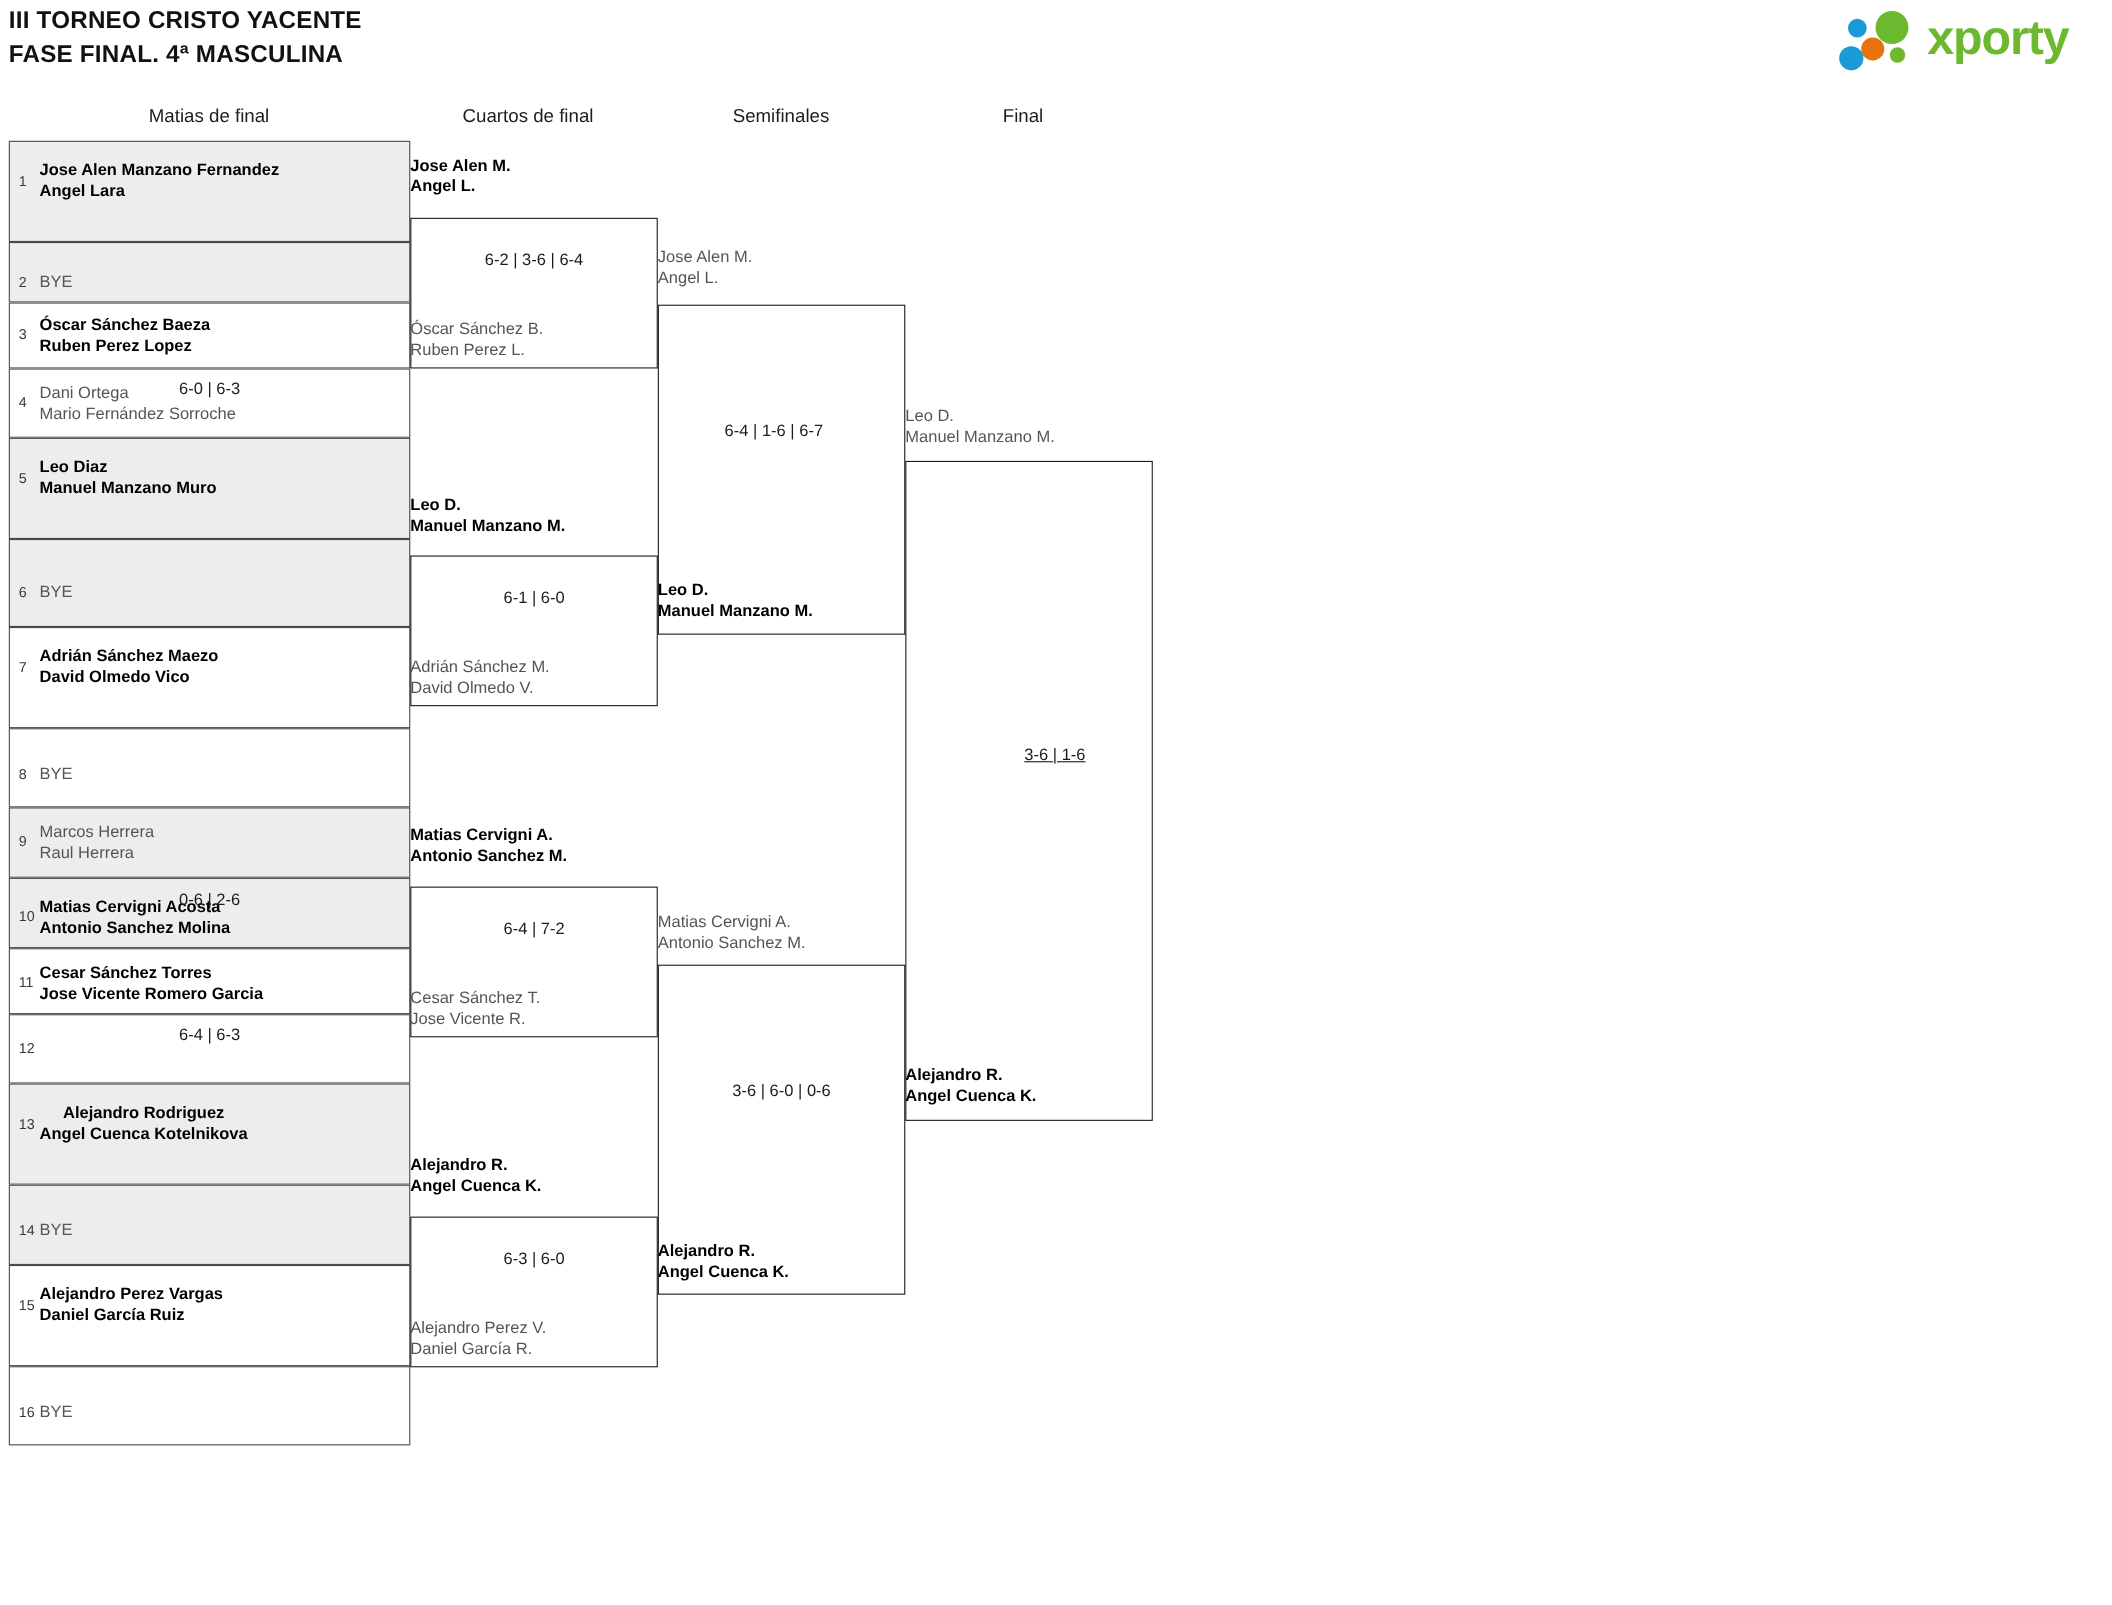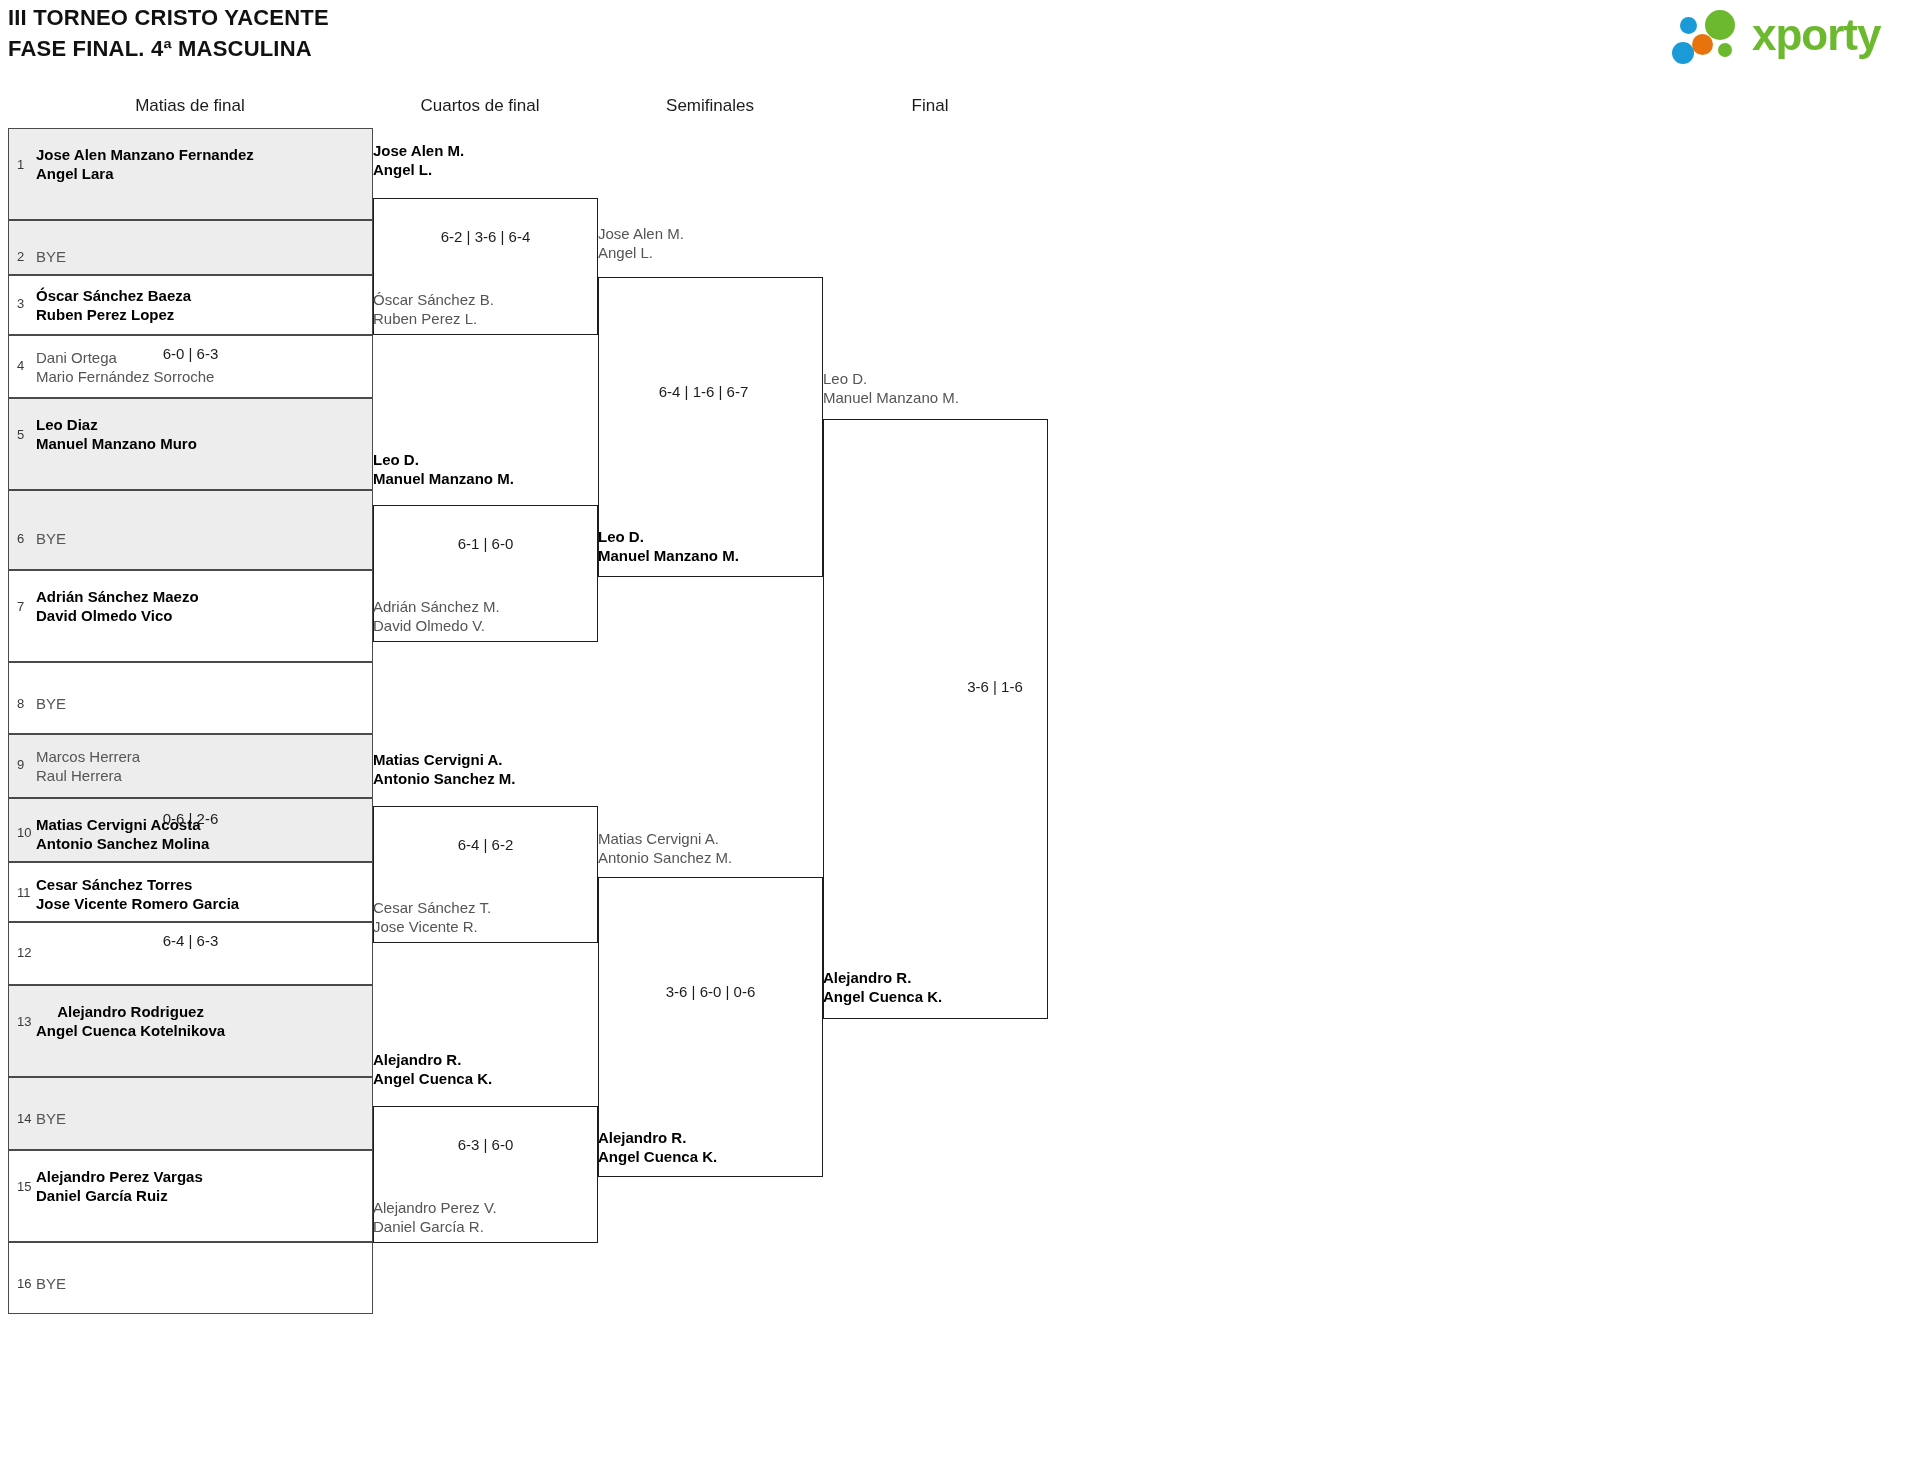--- a/index.html
+++ b/index.html
@@ -187,21 +187,21 @@
 <div class="slot win" style="left:373px; top:450px;">Leo D.
 Manuel Manzano M.</div>
 <div class="mbox" style="left:373px; top:505px; width:225px; height:137px;"></div>
 <div class="score" style="left:373px; width:225px; top:535px;text-align:center;">6-1 | 6-0</div>
 <div class="slot lose" style="left:373px; top:597px;">Adrián Sánchez M.
 David Olmedo V.</div>
 
 <div class="slot win" style="left:373px; top:750px;">Matias Cervigni A.
 Antonio Sanchez M.</div>
 <div class="mbox" style="left:373px; top:806px; width:225px; height:137px;"></div>
-<div class="score" style="left:373px; width:225px; top:836px;">6-4 | 6-2</div>
+<div class="score" style="left:373px; width:225px; top:836px;">6-4 | 7-2</div>
 <div class="slot lose" style="left:373px; top:898px;">Cesar Sánchez T.
 Jose Vicente R.</div>
 
 <div class="slot win" style="left:373px; top:1050px;">Alejandro R.
 Angel Cuenca K.</div>
 <div class="mbox" style="left:373px; top:1106px; width:225px; height:137px;"></div>
 <div class="score" style="left:373px; width:225px; top:1136px;">6-3 | 6-0</div>
 <div class="slot lose" style="left:373px; top:1198px;">Alejandro Perez V.
 Daniel García R.</div>
 
@@ -215,15 +215,15 @@
 <div class="slot lose" style="left:598px; top:829px;">Matias Cervigni A.
 Antonio Sanchez M.</div>
 <div class="mbox" style="left:598px; top:877px; width:225px; height:300px;"></div>
 <div class="score" style="left:598px; width:225px; top:983px;">3-6 | 6-0 | 0-6</div>
 <div class="slot win" style="left:598px; top:1128px;">Alejandro R.
 Angel Cuenca K.</div>
 
 <div class="slot lose" style="left:823px; top:369px;">Leo D.
 Manuel Manzano M.</div>
 <div class="mbox" style="left:823px; top:419px; width:225px; height:600px;"></div>
-<div class="score" style="left:859px; width:272px; top:678px;">3-6 | 1-6</div>
+<div class="score" style="left:823px; width:272px; top:678px;text-decoration:underline;">3-6 | 1-6</div>
 <div class="slot win" style="left:823px; top:968px;">Alejandro R.
 Angel Cuenca K.</div>
 
 </body></html>

